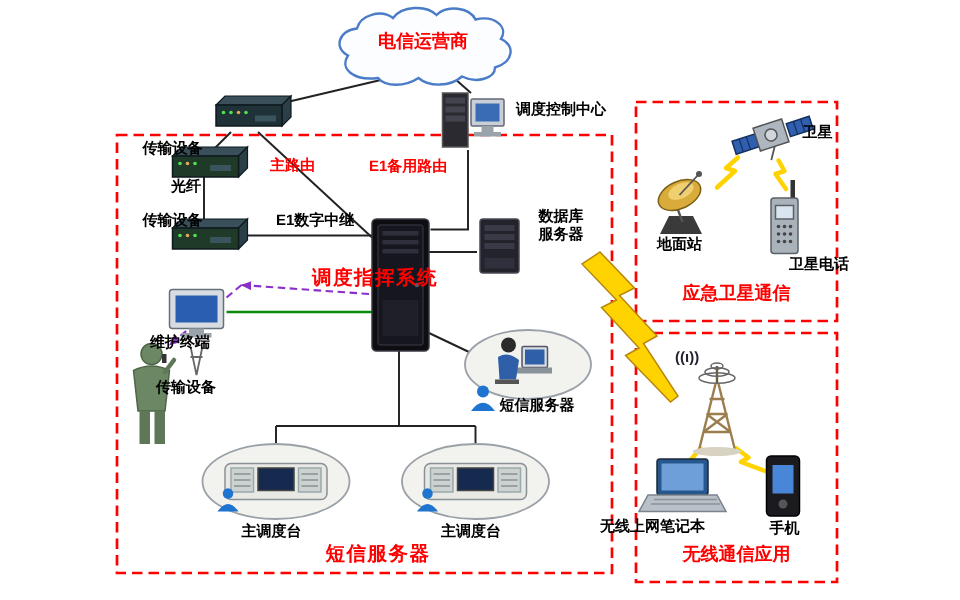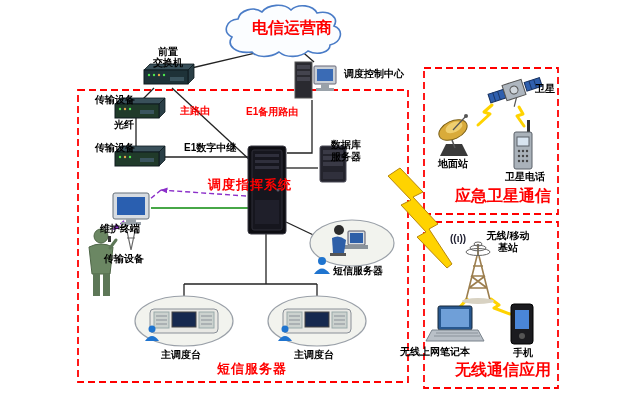--- a/index.html
+++ b/index.html
@@ -8,21 +8,21 @@
     position:relative; width:640px; height:400px; background:#ffffff;
     overflow:hidden; font-family:"Liberation Sans", sans-serif;
   }
   .layer { position:absolute; left:0; top:0; display:block; }
   .lbl {
     position:absolute; font-weight:bold; font-size:10px; color:#000;
     white-space:nowrap; line-height:11px;
   }
   .pre { white-space:pre-line; text-align:center; }
   .red { color:#ff0000; }
-  .s12 { font-size:16px;text-align:right; }
+  .s12 { font-size:12px;text-align:right; }
   .s13 { font-size:13px; letter-spacing:1px; }
 </style>
 </head>
 <body>
 
 <div class="stage">
 
   <svg class="layer" width="640" height="400" viewBox="0 0 640 400">
     <defs>
       <marker id="arrowP" markerWidth="9" markerHeight="8" refX="6.5" refY="3" orient="auto" markerUnits="userSpaceOnUse">
@@ -240,44 +240,40 @@
     </g>
 
     <g>
       <rect x="511" y="304" width="22" height="40" rx="3" fill="#1b1b1f" stroke="#000"></rect>
       <rect x="515" y="310" width="14" height="19" fill="#4a86d8"></rect>
       <circle cx="522" cy="336" r="3" fill="#555"></circle>
     </g>
   </svg>
 
   <div class="lbl red s12" style="left:252px;top:22px">电信运营商</div>
-  <div class="lbl pre" style="left:140px;top:46px;width:56px">前置
-交换机</div>
   <div class="lbl" style="left:344px;top:68px">调度控制中心</div>
   <div class="lbl" style="left:95px;top:94px">传输设备</div>
   <div class="lbl" style="left:114px;top:119px">光纤</div>
   <div class="lbl" style="left:95px;top:142px">传输设备</div>
   <div class="lbl red" style="left:180px;top:105px">主路由</div>
   <div class="lbl red" style="left:246px;top:106px">E1备用路由</div>
   <div class="lbl" style="left:184px;top:142px">E1数字中继</div>
   <div class="lbl red s13" style="left:208px;top:179px">调度指挥系统</div>
-  <div class="lbl pre" style="left:331px;top:139px;line-height:12px">数据库
+  <div class="lbl pre" style="left:359px;top:139px;line-height:12px">数据库
 服务器</div>
   <div class="lbl" style="left:100px;top:223px">维护终端</div>
   <div class="lbl" style="left:104px;top:253px">传输设备</div>
   <div class="lbl" style="left:333px;top:265px">短信服务器</div>
   <div class="lbl" style="left:161px;top:349px">主调度台</div>
   <div class="lbl" style="left:294px;top:349px">主调度台</div>
   <div class="lbl red s13" style="left:217px;top:363px">短信服务器</div>
 
   <div class="lbl" style="left:535px;top:83px">卫星</div>
   <div class="lbl" style="left:438px;top:158px">地面站</div>
-  <div class="lbl" style="left:505px;top:171px">卫星电话</div>
+  <div class="lbl" style="left:526px;top:171px">卫星电话</div>
   <div class="lbl red s12" style="left:455px;top:190px">应急卫星通信</div>
 
   <div class="lbl" style="left:450px;top:233px;color:#223">((ι))</div>
-  <div class="lbl pre" style="left:478px;top:230px;width:60px;line-height:12px">无线/移动
-基站</div>
   <div class="lbl" style="left:400px;top:346px">无线上网笔记本</div>
   <div class="lbl" style="left:513px;top:347px">手机</div>
   <div class="lbl red s12" style="left:455px;top:364px">无线通信应用</div>
 
 </div>
 
 </body></html>

